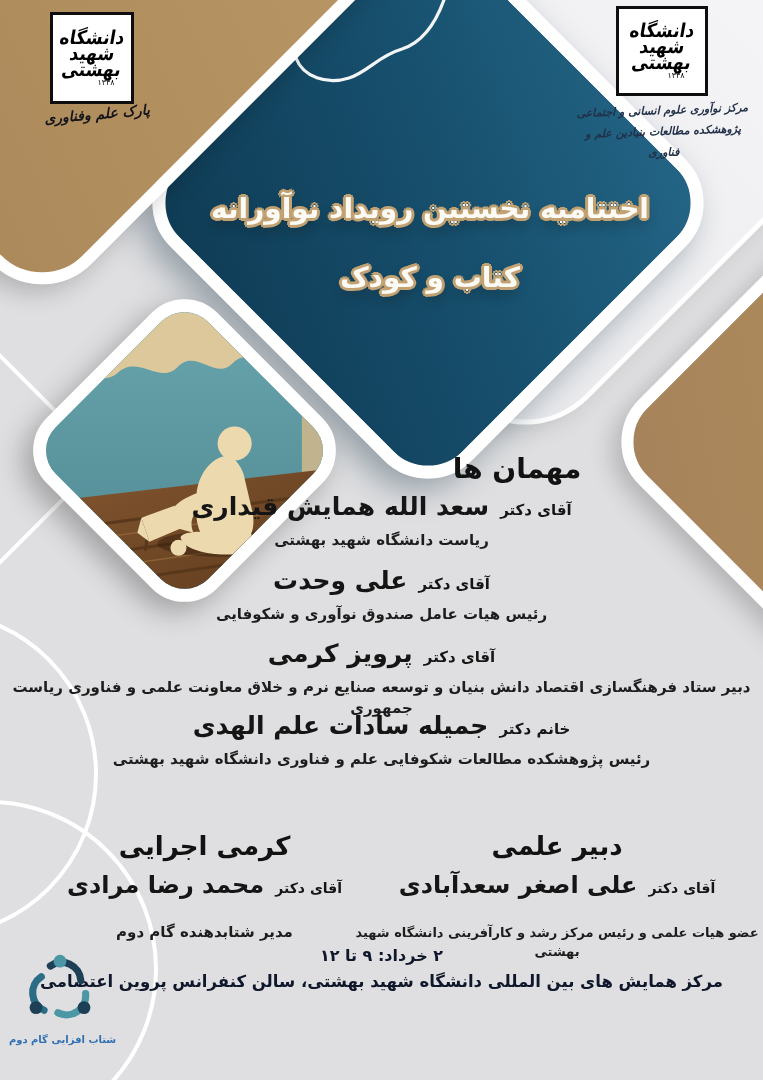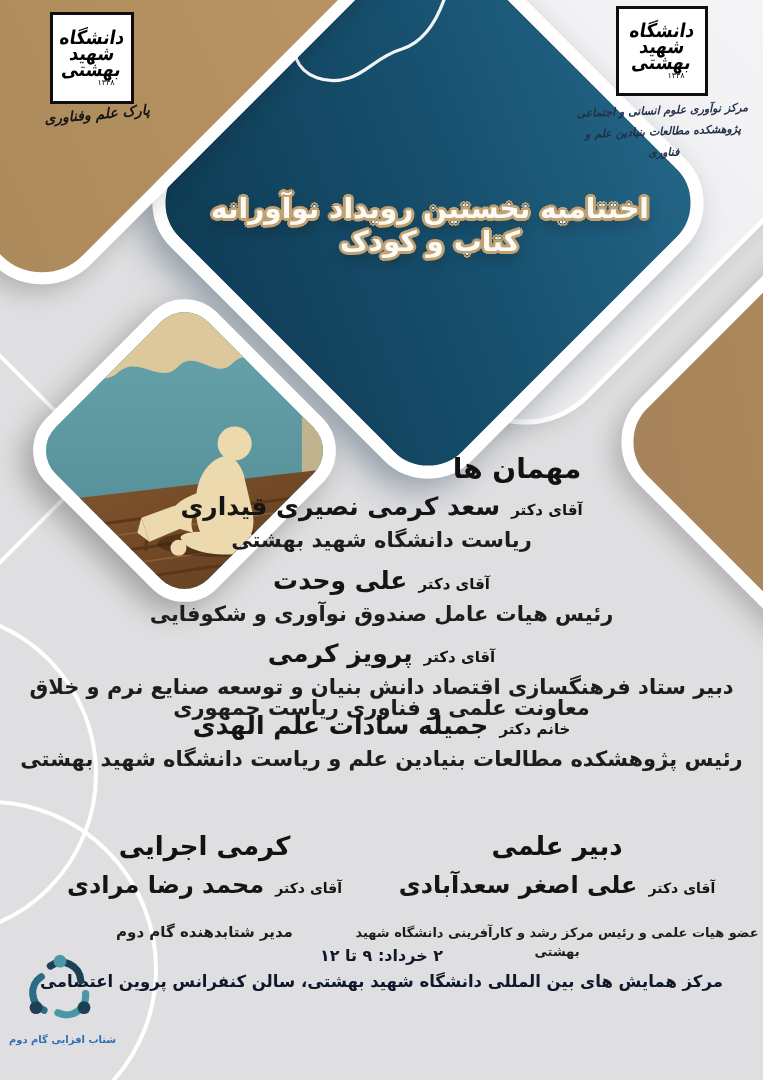--- a/index.html
+++ b/index.html
@@ -66,30 +66,30 @@
     transform:rotate(-2deg);z-index:10;}
   
   .title{left:165px;top:192px;width:530px;text-align:center;z-index:10;}
   .title-line{
     font-size:28px;font-weight:900;letter-spacing:.5px;color:#fcfaf5;
     text-shadow:
       -3px 0 0 #c2a172, 3px 0 0 #c2a172, 0 -3px 0 #c2a172, 0 3px 0 #c2a172,
       -2px -2px 0 #c2a172, 2px 2px 0 #c2a172, -2px 2px 0 #c2a172, 2px -2px 0 #c2a172,
       0 7px 12px rgba(30,20,5,.35);
   }
-  .title-line2{}
+  .title-line2{margin-top:36px;}
   
   .guests-heading{left:357px;top:452px;width:320px;text-align:center;
     font-size:28px;font-weight:900;color:#121212;z-index:10;}
   .guest{left:8px;width:747px;text-align:center;z-index:10;}
   .g1{top:490px;} .g2{top:564px;} .g3{top:637px;} .g4{top:709px;}
   .name-line{line-height:33px;color:#151515;}
   .prefix{font-size:15px;font-weight:700;}
   .gname{font-size:25px;font-weight:800;margin-right:6px;}
-  .role{font-size:21px;font-weight:600;color:#1d1d1d;line-height:21px;margin-top:3px;}
+  .role{font-size:15px;font-weight:600;color:#1d1d1d;line-height:21px;margin-top:3px;}
   
   .comm{top:831px;text-align:center;z-index:10;}
   .comm-sci{left:352px;width:410px;}
   .comm-exec{left:2px;width:405px;}
   .comm-heading{font-size:26px;font-weight:900;color:#121212;line-height:30px;}
   .comm .name-line{margin-top:8px;}
   .comm .gname{font-size:24px;}
   .comm .prefix{font-size:14px;}
   .comm-role{font-size:13px;font-weight:600;color:#1d1d1d;line-height:19px;margin-top:18px;}
   .comm-exec .comm-role{font-size:15px;}
@@ -186,21 +186,21 @@
   <div class="abs title" dir="rtl">
     <div class="title-line">اختتامیه نخستین رویداد نوآورانه</div>
     <div class="title-line title-line2">کتاب و کودک</div>
   </div>
 
   <div class="abs guests-heading" dir="rtl">مهمان ها</div>
 
   <div class="abs guest g1" dir="rtl">
     <div class="name-line">
       <span class="prefix">آقای دکتر</span>
-      <span class="gname">سعد کرمی نصیری قیداری</span>
+      <span class="gname">سعد الله همایش قیداری</span>
     </div>
     <div class="role">ریاست دانشگاه شهید بهشتی</div>
   </div>
 
   <div class="abs guest g2" dir="rtl">
     <div class="name-line">
       <span class="prefix">آقای دکتر</span>
       <span class="gname">علی وحدت</span>
     </div>
     <div class="role">رئیس هیات عامل صندوق نوآوری و شکوفایی</div>
@@ -212,21 +212,21 @@
       <span class="gname">پرویز کرمی</span>
     </div>
     <div class="role">دبیر ستاد فرهنگسازی اقتصاد دانش بنیان و توسعه صنایع نرم و خلاق معاونت علمی و فناوری ریاست جمهوری</div>
   </div>
 
   <div class="abs guest g4" dir="rtl">
     <div class="name-line">
       <span class="prefix">خانم دکتر</span>
       <span class="gname">جمیله سادات علم الهدی</span>
     </div>
-    <div class="role">رئیس پژوهشکده مطالعات بنیادین علم و ریاست دانشگاه شهید بهشتی</div>
+    <div class="role">رئیس پژوهشکده مطالعات شکوفایی علم و فناوری دانشگاه شهید بهشتی</div>
   </div>
 
   <div class="abs comm comm-sci" dir="rtl">
     <div class="comm-heading">دبیر علمی</div>
     <div class="name-line">
       <span class="prefix">آقای دکتر</span>
       <span class="gname">علی اصغر سعدآبادی</span>
     </div>
     <div class="comm-role">عضو هیات علمی و رئیس مرکز رشد و کارآفرینی دانشگاه شهید بهشتی</div>
   </div>

